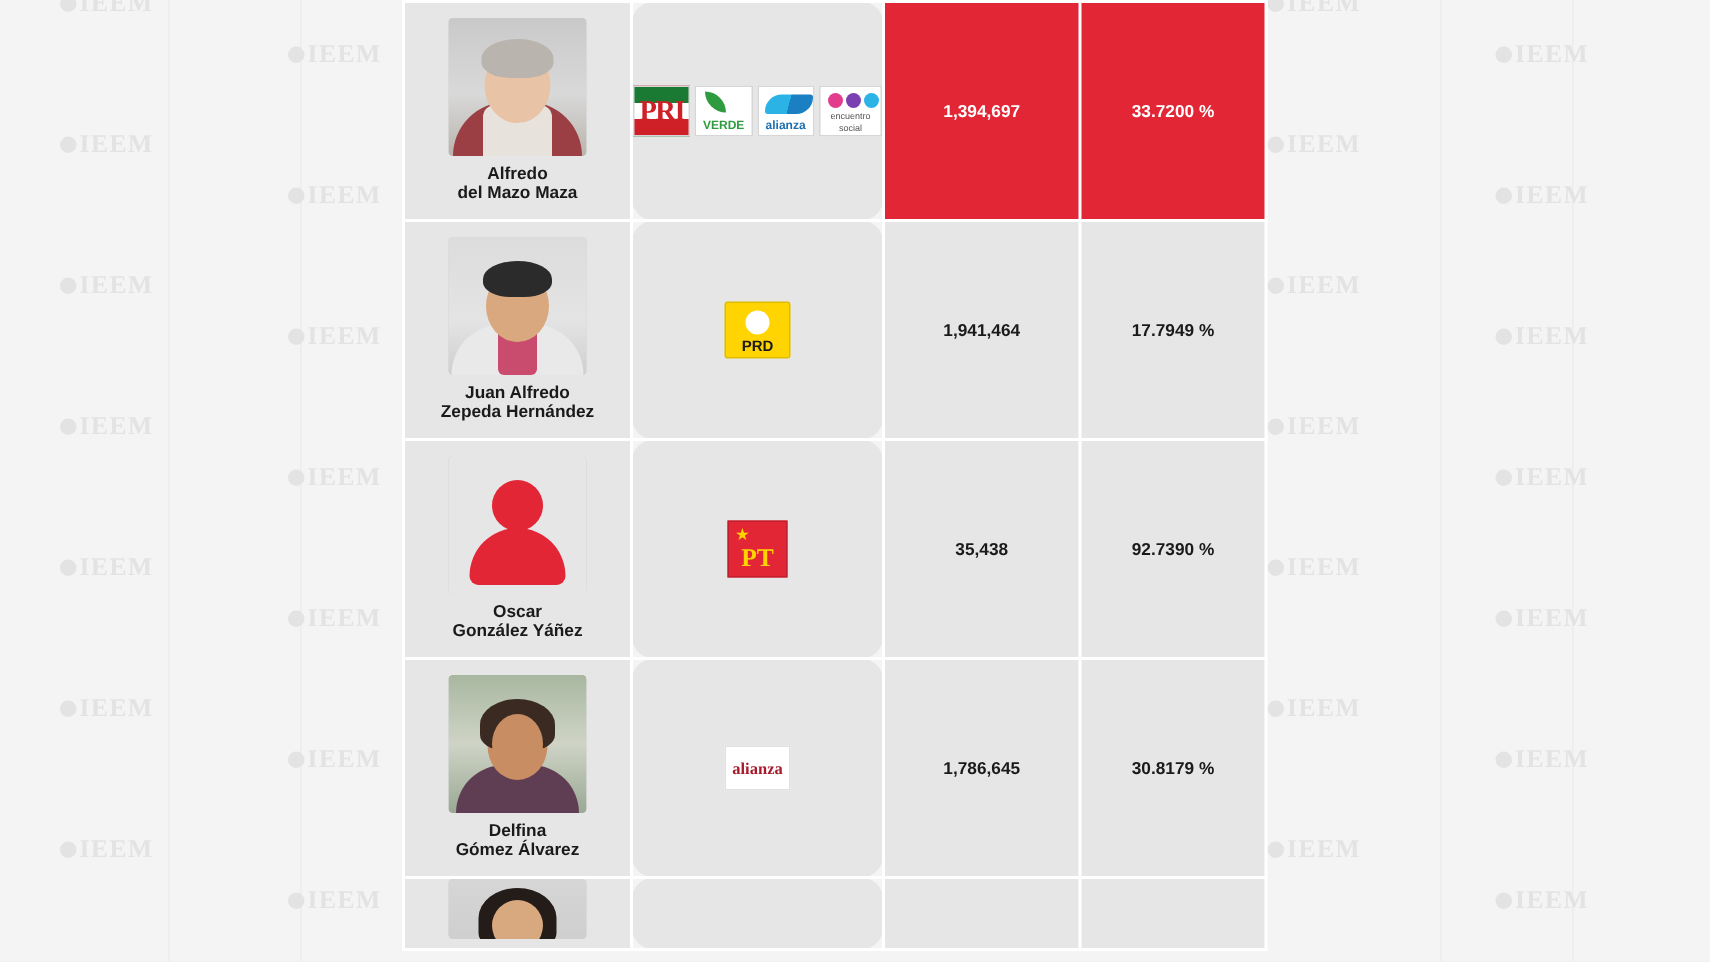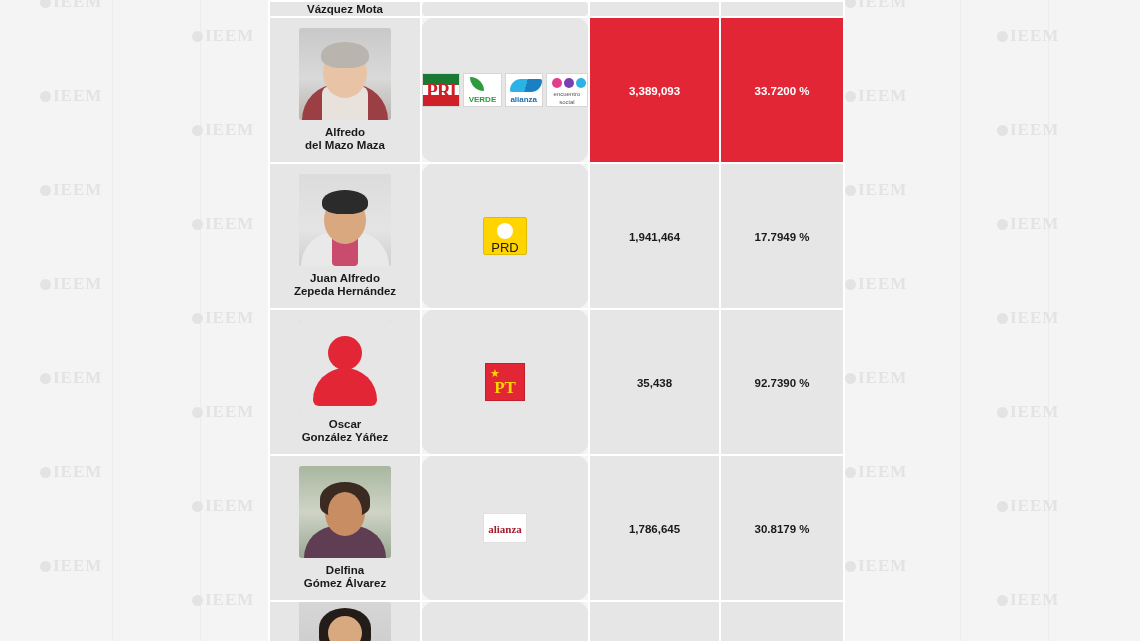--- a/index.html
+++ b/index.html
@@ -219,22 +219,22 @@
     transform: translateX(-50%);
     width: 24px; height: 22px;
     background:
       radial-gradient(circle at 50% 50%, transparent 7px, #ffffff 7px, #ffffff 8px, transparent 8px);
     opacity: .9;
   }
   .logo-prd .txt {
     position: absolute;
     left: 0; right: 0; bottom: 1px;
     text-align: center;
-    font-size: 13px;
-    font-weight: normal;
+    font-size: 10px;
+    font-weight: bold;
     color: #1a1a1a;
     line-height: 10px;
   }
   .logo-pt {
     width: 40px; height: 38px;
     background: #e32636;
     border: 1px solid #c21f2d;
   }
   .logo-pt .star {
     position: absolute;
@@ -341,32 +341,20 @@
   <div class="table-wrap">
     <table class="results">
       <colgroup>
         <col class="c-cand">
           <col class="c-party">
           <col class="c-votes">
           <col class="c-pct">
       </colgroup>
       <tbody>
 
-        <tr style="height:16px">
-          <td class="cand-cell">
-            <div class="cand-name">Vázquez Mota</div>
-          </td>
-          <td class="party-cell"></td>
-          <td class="votes-cell">
-            <span class="votes"></span>
-          </td>
-          <td class="pct-cell">
-            <span class="pct"></span>
-          </td>
-        </tr>
 
         <tr class="row-leader" style="height:146px">
           <td class="cand-cell">
             <div class="photo">
               <div class="ph-bg" style="background:linear-gradient(to bottom,#c9c9c9 0%,#d9d9d9 55%,#b9b3ad 100%)"></div>
               <div class="ph-body" style="bottom:0;width:86px;height:36px;background:#9b3f44;"></div>
               <div class="ph-body" style="bottom:0;width:46px;height:34px;background:#e8e2dc;border-radius:8px 8px 0 0;"></div>
               <div class="ph-head" style="top:20px;width:44px;height:50px;background:#e8c3a6;"></div>
               <div class="ph-hair" style="top:14px;width:48px;height:26px;background:#b9b4ae;"></div>
             </div>
@@ -388,21 +376,21 @@
                 <span class="dots">
                     <i></i>
                     <i></i>
                     <i></i>
                   </span>
                 <span class="txt">encuentro social</span>
               </span>
             </div>
           </td>
           <td class="votes-cell">
-            <span class="votes">3,389,093</span>
+            <span class="votes">1,394,697</span>
           </td>
           <td class="pct-cell">
             <span class="pct">33.7200 %</span>
           </td>
         </tr>
 
         <tr style="height:146px">
           <td class="cand-cell">
             <div class="photo">
               <div class="ph-bg" style="background:linear-gradient(to bottom,#dcdcdc 0%,#e4e4e4 60%,#cfcfcf 100%)"></div>

